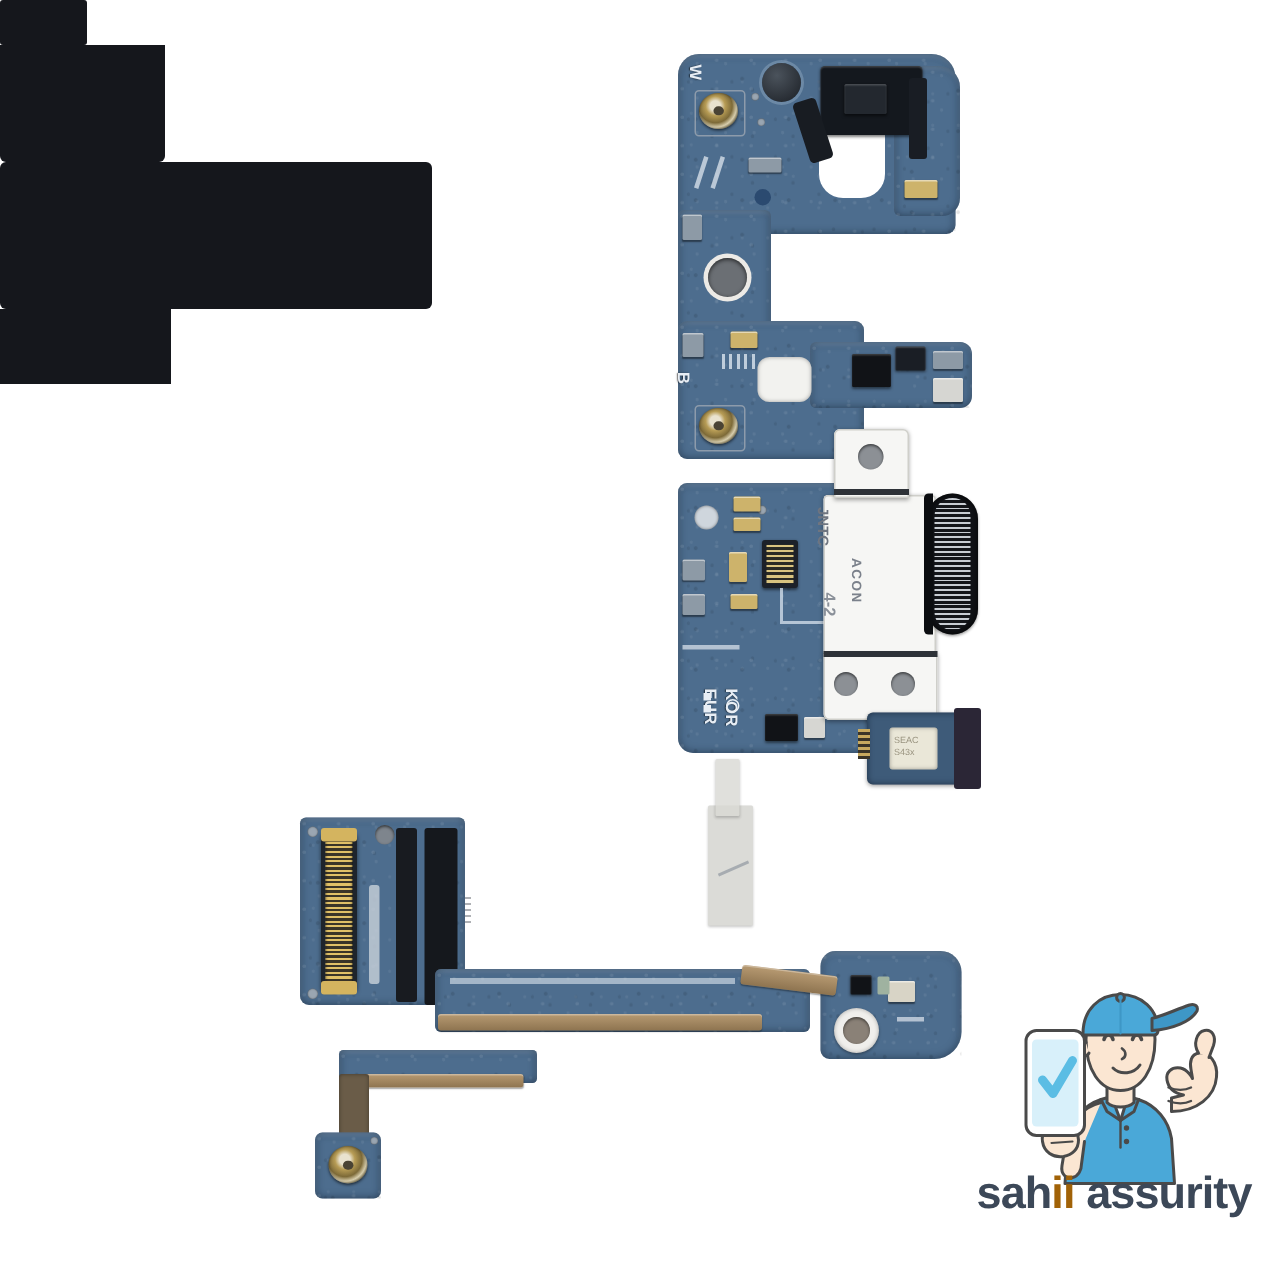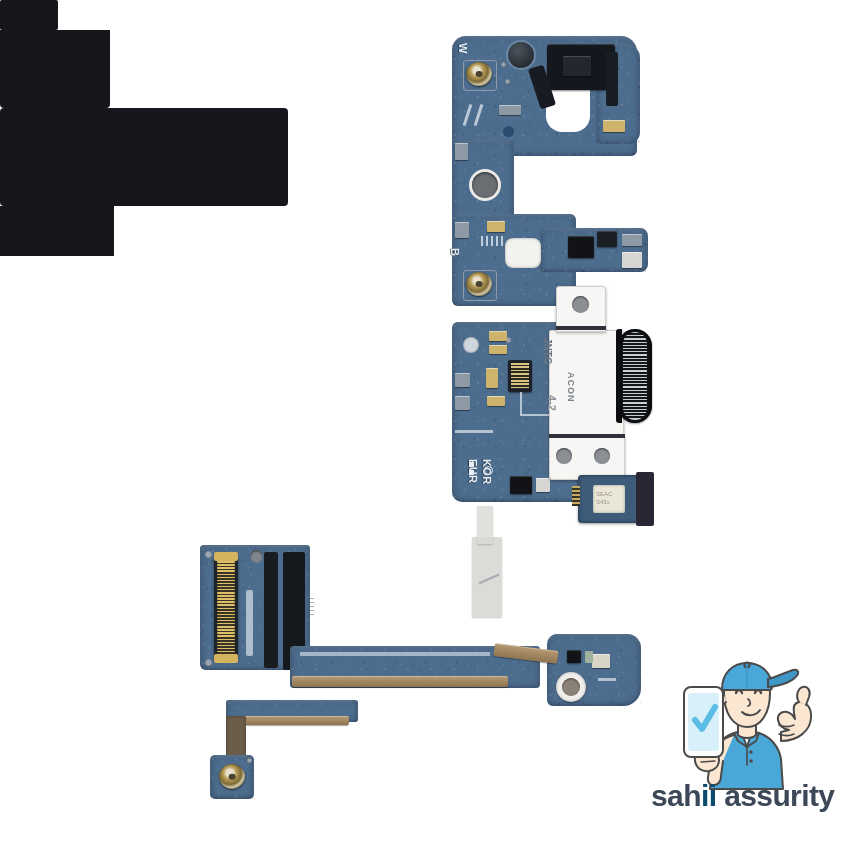--- a/index.html
+++ b/index.html
@@ -77,21 +77,21 @@
   
   .trace{position:absolute;background:linear-gradient(180deg,#b79a72,#8e7450);
       box-shadow:inset 0 1px 0 rgba(255,255,255,.3),0 1px 1px rgba(0,0,0,.35);}
 
   .wsil{position:absolute;background:#dfe7ef;opacity:.75;}
 
   
   #logo{position:absolute;}
   #logo-wordmark{position:absolute;font-weight:700;white-space:nowrap;}
   .wm-dark{color:#3c4858;}
-  .wm-blue{color:#0c4a6e;}
+  .wm-blue{color:#a16207;}
 </style>
 </head>
 <body>
 
 <div id="stage">
 
   <div class="abs" style="left:0;top:0;width:847px;height:846px;">
 
     <div class="bd" style="left:452px;top:36px;width:185px;height:120px;border-radius:14px 16px 6px 6px;">
       <div class="speck"></div>

